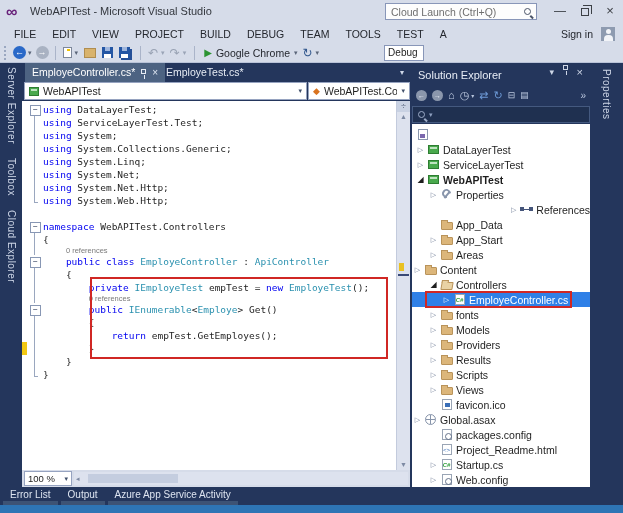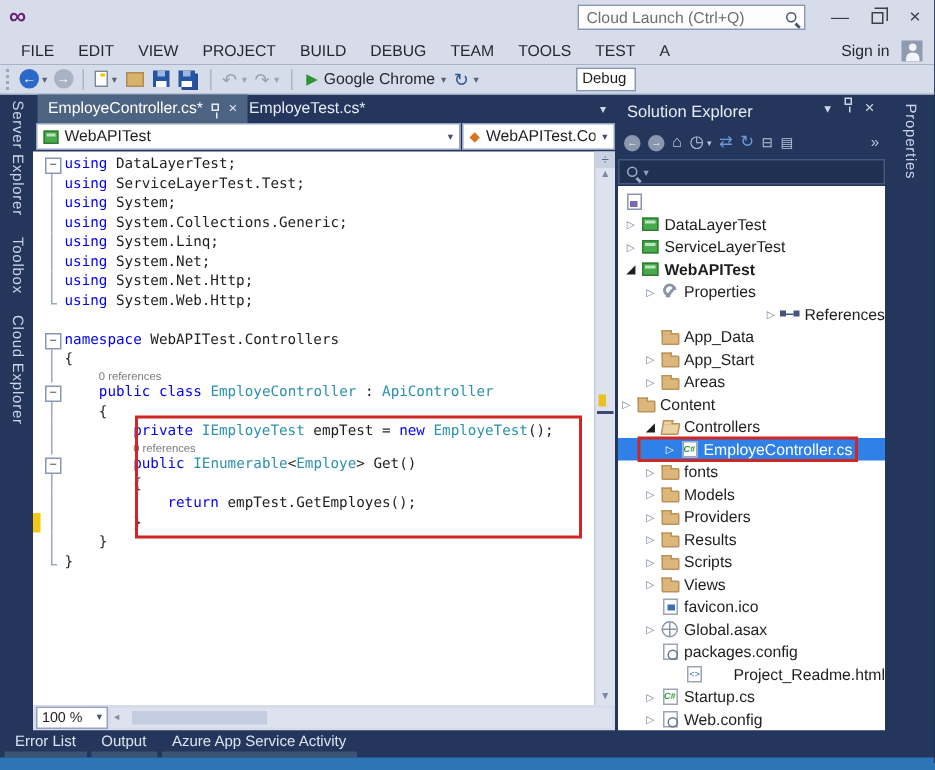--- a/index.html
+++ b/index.html
@@ -170,20 +170,21 @@
 .btab{color:#dde4f0;font-size:10px;padding:2px 7px 0 7px;border-bottom:4px solid #3d5375;white-space:nowrap}
 #statusbar{position:absolute;left:0;top:505px;width:623px;height:8px;background:#2e75b5}
 </style>
 </head>
 <body>
 
 <div id="app">
 
   <div id="titlebar">
     <span id="vslogo">∞</span>
+    <span id="wintitle">WebAPITest - Microsoft Visual Studio</span>
     <div id="quicklaunch">
       <span class="ql-text">Cloud Launch (Ctrl+Q)</span>
       <span class="mag"></span>
     </div>
     <div class="winbtn" id="btn-min">—</div>
     <div class="winbtn" id="btn-restore"><span class="restore-sq"></span></div>
     <div class="winbtn" id="btn-close">×</div>
   </div>
 
   <div id="menubar">
@@ -544,35 +545,35 @@
           </span>
           <span class="tlabel">Views</span>
         </div>
         <div class="trow" style="padding-left: 16px;">
           <span class="tarrow"></span>
           <span class="ticon">
             <i class="i-image"></i>
           </span>
           <span class="tlabel">favicon.ico</span>
         </div>
-        <div class="trow" style="padding-left: 16px;">
+        <div class="trow" style="">
           <span class="tarrow">▷</span>
           <span class="ticon">
             <i class="i-global"></i>
           </span>
           <span class="tlabel">Global.asax</span>
         </div>
         <div class="trow" style="padding-left: 16px;">
           <span class="tarrow"></span>
           <span class="ticon">
             <i class="i-config"></i>
           </span>
           <span class="tlabel">packages.config</span>
         </div>
-        <div class="trow" style="padding-left: 16px; justify-content: space-between;">
+        <div class="trow" style="padding-left: 16px;">
           <span class="tarrow"></span>
           <span class="ticon">
             <i class="i-html">&lt;&gt;</i>
           </span>
           <span class="tlabel">Project_Readme.html</span>
         </div>
         <div class="trow" style="padding-left: 16px;">
           <span class="tarrow">▷</span>
           <span class="ticon">
             <i class="i-cs">C#</i>

